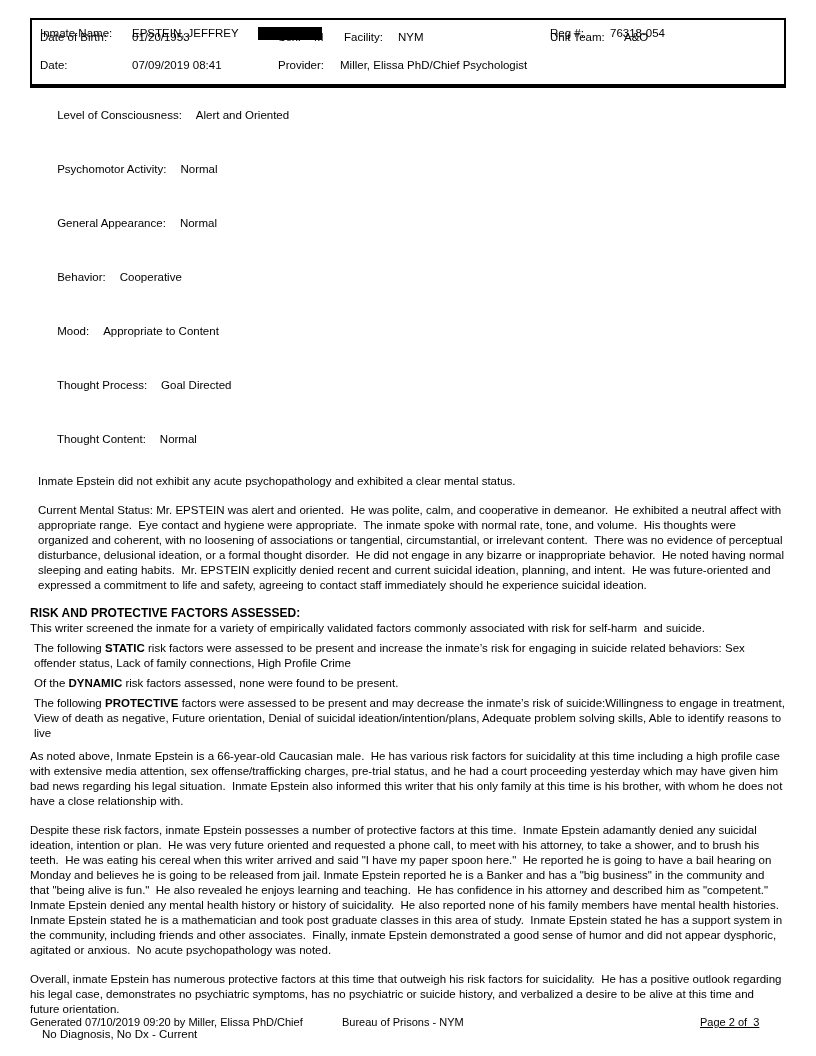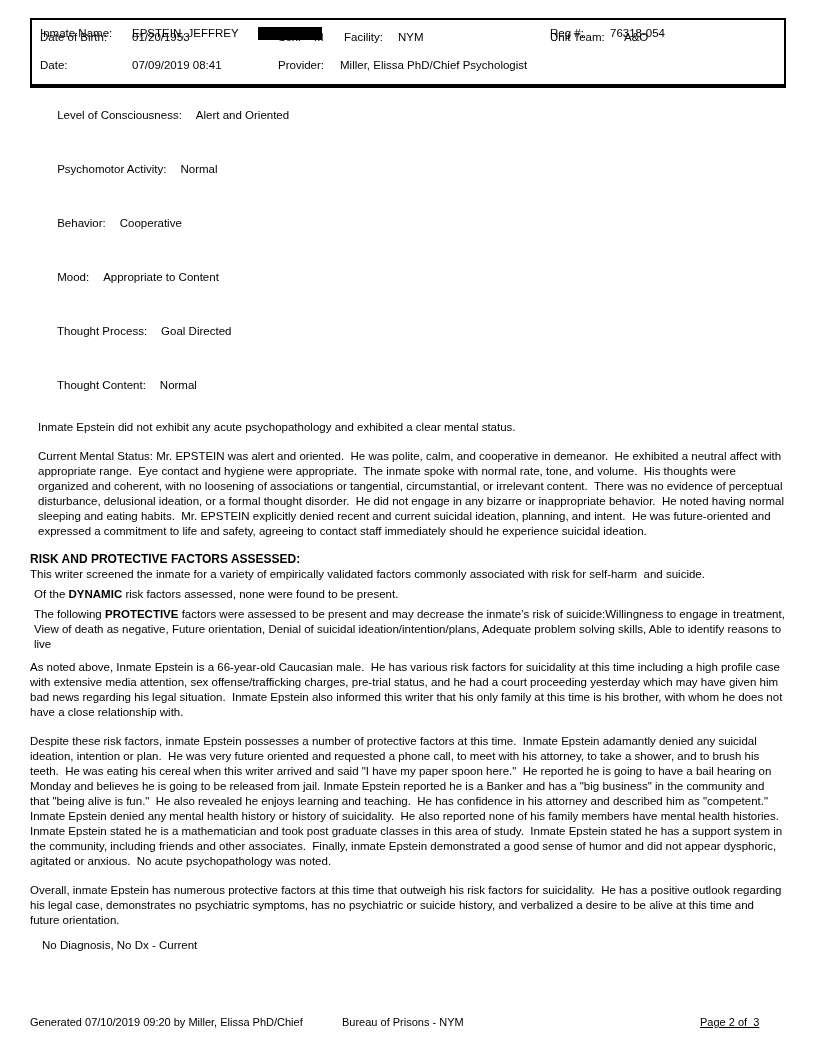--- a/index.html
+++ b/index.html
@@ -92,40 +92,44 @@
 
   <div class="content">
 
     <div class="field-row first">
       <span class="field-label">Level of Consciousness:</span><span class="field-value">Alert and Oriented</span>
     </div>
     <div class="field-row">
       <span class="field-label">Psychomotor Activity:</span><span class="field-value">Normal</span>
     </div>
     <div class="field-row">
+      <span class="field-label">General Appearance:</span><span class="field-value">Normal</span>
+    </div>
+    <div class="field-row">
       <span class="field-label">Behavior:</span><span class="field-value">Cooperative</span>
     </div>
     <div class="field-row">
       <span class="field-label">Mood:</span><span class="field-value">Appropriate to Content</span>
     </div>
     <div class="field-row">
       <span class="field-label">Thought Process:</span><span class="field-value">Goal Directed</span>
     </div>
     <div class="field-row">
       <span class="field-label">Thought Content:</span><span class="field-value">Normal</span>
     </div>
 
     <p class="para mt12 indent-8">Inmate Epstein did not exhibit any acute psychopathology and exhibited a clear mental status.</p>
 
     <p class="para indent-8">Current Mental Status: Mr. EPSTEIN was alert and oriented.  He was polite, calm, and cooperative in demeanor.  He exhibited a neutral affect with appropriate range.  Eye contact and hygiene were appropriate.  The inmate spoke with normal rate, tone, and volume.  His thoughts were organized and coherent, with no loosening of associations or tangential, circumstantial, or irrelevant content.  There was no evidence of perceptual disturbance, delusional ideation, or a formal thought disorder.  He did not engage in any bizarre or inappropriate behavior.  He noted having normal sleeping and eating habits.  Mr. EPSTEIN explicitly denied recent and current suicidal ideation, planning, and intent.  He was future-oriented and expressed a commitment to life and safety, agreeing to contact staff immediately should he experience suicidal ideation.</p>
 
     <h2 class="section-heading">RISK AND PROTECTIVE FACTORS ASSESSED:</h2>
 
     <p class="para no-gap">This writer screened the inmate for a variety of empirically validated factors commonly associated with risk for self-harm  and suicide.</p>
 
+    <p class="para tight indent-4"><span>The following </span><b>STATIC</b><span> risk factors were assessed to be present and increase the inmate’s risk for engaging in suicide related behaviors: Sex offender status, Lack of family connections, High Profile Crime</span></p>
 
     <p class="para tight indent-4"><span>Of the </span><b>DYNAMIC</b><span> risk factors assessed, none were found to be present.</span></p>
 
     <p class="para tight indent-4"><span>The following </span><b>PROTECTIVE</b><span> factors were assessed to be present and may decrease the inmate’s risk of suicide:Willingness to engage in treatment, View of death as negative, Future orientation, Denial of suicidal ideation/intention/plans, Adequate problem solving skills, Able to identify reasons to live</span></p>
 
     <p class="para tight8">As noted above, Inmate Epstein is a 66-year-old Caucasian male.  He has various risk factors for suicidality at this time including a high profile case with extensive media attention, sex offense/trafficking charges, pre-trial status, and he had a court proceeding yesterday which may have given him bad news regarding his legal situation.  Inmate Epstein also informed this writer that his only family at this time is his brother, with whom he does not have a close relationship with.</p>
 
     <p class="para">Despite these risk factors, inmate Epstein possesses a number of protective factors at this time.  Inmate Epstein adamantly denied any suicidal ideation, intention or plan.  He was very future oriented and requested a phone call, to meet with his attorney, to take a shower, and to brush his teeth.  He was eating his cereal when this writer arrived and said "I have my paper spoon here."  He reported he is going to have a bail hearing on Monday and believes he is going to be released from jail. Inmate Epstein reported he is a Banker and has a "big business" in the community and that "being alive is fun."  He also revealed he enjoys learning and teaching.  He has confidence in his attorney and described him as "competent."  Inmate Epstein denied any mental health history or history of suicidality.  He also reported none of his family members have mental health histories.  Inmate Epstein stated he is a mathematician and took post graduate classes in this area of study.  Inmate Epstein stated he has a support system in the community, including friends and other associates.  Finally, inmate Epstein demonstrated a good sense of humor and did not appear dysphoric, agitated or anxious.  No acute psychopathology was noted.</p>
 
     <p class="para">Overall, inmate Epstein has numerous protective factors at this time that outweigh his risk factors for suicidality.  He has a positive outlook regarding his legal case, demonstrates no psychiatric symptoms, has no psychiatric or suicide history, and verbalized a desire to be alive at this time and future orientation.</p>

